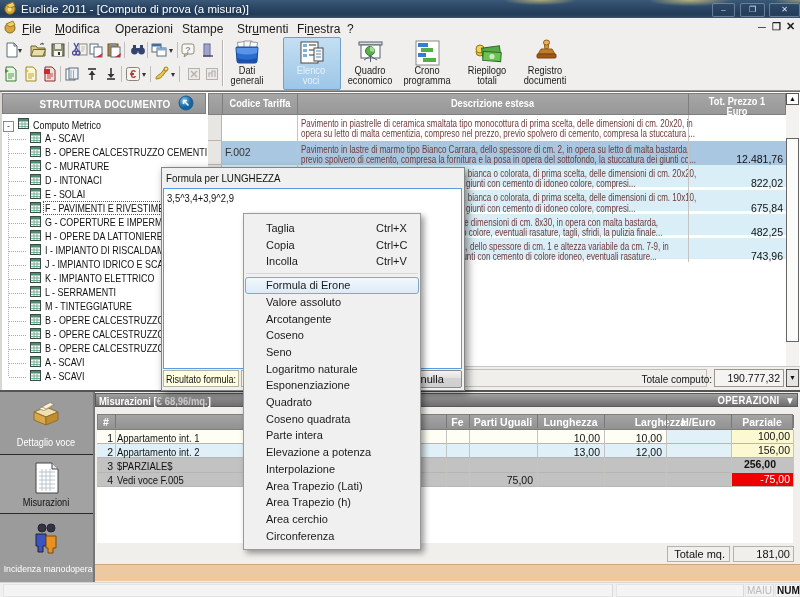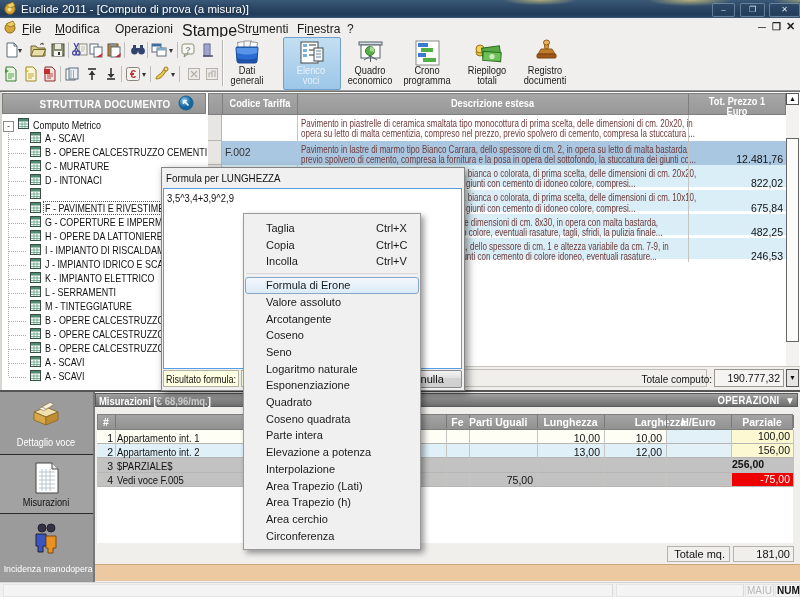--- a/index.html
+++ b/index.html
@@ -26,21 +26,21 @@
 <div class="a" style="left:740px;top:3px;width:23px;height:12px;background:rgba(40,65,95,.35);border:1px solid rgba(150,175,200,.55);border-radius:2px;color:#dce8f2;font-size:8px;line-height:11px;text-align:center;">❐</div>
 <div class="a" style="left:769px;top:3px;width:29px;height:12px;background:rgba(40,65,95,.35);border:1px solid rgba(150,175,200,.55);border-radius:2px;color:#dce8f2;font-size:8px;line-height:11px;text-align:center;">✕</div>
 <div class="a" style="left:0;top:18px;width:800px;height:19px;background:#f0efed;border-bottom:1px solid #e3e2e0;"></div>
 <svg class="a" style="left:3px;top:20px" width="15" height="15" viewBox="0 0 15 15">
       <circle cx="7" cy="8" r="5" fill="#d7a93c" stroke="#8a6a1d" stroke-width="1"></circle>
       <path d="M3 4 L10 1 L12 5 L7 7 Z" fill="#f0d060" stroke="#8a6a1d" stroke-width=".8"></path>
     </svg>
 <div class="a" style="left:22px;top:22px;height:14px;font-size:12px;color:#1a1a1a;"><u>F</u>ile</div>
 <div class="a" style="left:55px;top:22px;height:14px;font-size:12px;color:#1a1a1a;"><u>M</u>odifica</div>
 <div class="a" style="left:115px;top:22px;height:14px;font-size:12px;color:#1a1a1a;">Operazioni</div>
-<div class="a" style="left:182px;top:22px;height:14px;font-size:16px;color:#1a1a1a;">Stampe</div>
+<div class="a" style="left:182px;top:22px;height:14px;font-size:12px;color:#1a1a1a;">Stampe</div>
 <div class="a" style="left:237px;top:22px;height:14px;font-size:12px;color:#1a1a1a;">Str<u>u</u>menti</div>
 <div class="a" style="left:297px;top:22px;height:14px;font-size:12px;color:#1a1a1a;">Fi<u>n</u>estra</div>
 <div class="a" style="left:347px;top:22px;height:14px;font-size:12px;color:#1a1a1a;">?</div>
 <div class="a" style="left:758px;top:21px;width:12px;height:12px;font-size:11px;font-weight:bold;color:#222;">─</div>
 <div class="a" style="left:772px;top:21px;width:12px;height:12px;font-size:10px;font-weight:bold;color:#222;">❐</div>
 <div class="a" style="left:786px;top:20px;width:12px;height:12px;font-size:11px;font-weight:bold;color:#222;">✕</div>
 <div class="a" style="left:0;top:37px;width:800px;height:53px;background:#f0efed;"></div>
 <svg class="a" style="left:4px;top:42px" width="16" height="16" viewBox="0 0 16 16">
       <path d="M3 1h7l3 3v11H3z" fill="#fff" stroke="#5a6b7a" stroke-width="1"></path>
       <path d="M10 1v3h3" fill="none" stroke="#5a6b7a"></path>
@@ -266,20 +266,21 @@
       <path d="M9 11.5 l2.5 1 -1 -2z" fill="#2a6a50"></path>
     </svg>
 <div class="a" style="left:45px;top:174.0px;width:188px;height:13px;font-size:10.5px;color:#111;overflow:hidden;"><span class="sx85" style="display:inline-block;">D - INTONACI</span></div>
 <div class="a" style="left:9px;top:194.5px;width:17px;height:1px;background-image:linear-gradient(90deg,#aaa 1px,transparent 1px);background-size:2px 1px;"></div>
 <svg class="a" style="left:29px;top:187px" width="13" height="13" viewBox="0 0 13 13">
       <rect x="1.5" y="1.5" width="10" height="10" fill="#fdfdfb" stroke="#3a4a44"></rect>
       <rect x="2" y="2" width="9" height="2.5" fill="#4e8a70"></rect>
       <path d="M2 7h9M2 9.5h9M5 5v6M8 5v6" stroke="#6aa88c" stroke-width=".9"></path>
       <path d="M9 11.5 l2.5 1 -1 -2z" fill="#2a6a50"></path>
     </svg>
+<div class="a" style="left:45px;top:188.0px;width:188px;height:13px;font-size:10.5px;color:#111;overflow:hidden;"><span class="sx85" style="display:inline-block;">E - SOLAI</span></div>
 <div class="a" style="left:9px;top:208.5px;width:17px;height:1px;background-image:linear-gradient(90deg,#aaa 1px,transparent 1px);background-size:2px 1px;"></div>
 <svg class="a" style="left:29px;top:201px" width="13" height="13" viewBox="0 0 13 13">
       <rect x="1.5" y="1.5" width="10" height="10" fill="#fdfdfb" stroke="#3a4a44"></rect>
       <rect x="2" y="2" width="9" height="2.5" fill="#4e8a70"></rect>
       <path d="M2 7h9M2 9.5h9M5 5v6M8 5v6" stroke="#6aa88c" stroke-width=".9"></path>
       <path d="M9 11.5 l2.5 1 -1 -2z" fill="#2a6a50"></path>
     </svg>
 <div class="a" style="left:43px;top:201.0px;width:153px;height:14px;border:1px dotted #555;box-sizing:border-box;"></div>
 <div class="a" style="left:45px;top:202.0px;width:188px;height:13px;font-size:10.5px;color:#111;overflow:hidden;"><span class="sx85" style="display:inline-block;">F - PAVIMENTI E RIVESTIMENTI</span></div>
 <div class="a" style="left:9px;top:222.5px;width:17px;height:1px;background-image:linear-gradient(90deg,#aaa 1px,transparent 1px);background-size:2px 1px;"></div>
@@ -417,21 +418,21 @@
 <div class="a" style="left:208px;top:213.9px;width:14px;height:24.3px;background:#e8e6e2;border-right:1px solid #b9b6b2;border-bottom:1px solid #b9b6b2;box-sizing:border-box;"></div>
 <div class="a" style="left:225px;top:218.9px;width:70px;font-size:10.5px;color:#333;">F.005</div>
 <div class="a sx80" style="left:301px;top:217.7px;width:490px;font-size:10px;line-height:10.2px;color:#6e3a3a;">Zoccolino battiscopa in ceramica smaltata delle dimensioni di cm. 8x30, in opera con malta bastarda,<br>compresa la stuccatura con cemento di idoneo colore, eventuali rasature, tagli, sfridi, la pulizia finale...</div>
 <div class="a" style="left:688px;top:225.9px;width:95px;font-size:10.5px;color:#111;text-align:right;">482,25</div>
 <div class="a" style="left:297px;top:213.9px;width:1px;height:24.3px;background:#c6c4c0;"></div>
 <div class="a" style="left:688px;top:213.9px;width:1px;height:24.3px;background:#c6c4c0;"></div>
 <div class="a" style="left:208px;top:238.2px;width:578px;height:21.3px;background:#d9eef7;"></div>
 <div class="a" style="left:208px;top:238.2px;width:14px;height:24.3px;background:#e8e6e2;border-right:1px solid #b9b6b2;border-bottom:1px solid #b9b6b2;box-sizing:border-box;"></div>
 <div class="a" style="left:225px;top:243.2px;width:70px;font-size:10.5px;color:#333;">F.006</div>
 <div class="a sx80" style="left:301px;top:242.0px;width:490px;font-size:10px;line-height:10.2px;color:#6e3a3a;">Zoccolino battiscopa in marmo Bianco Carrara, dello spessore di cm. 1 e altezza variabile da cm. 7-9, in<br>opera su malta, compresa la stuccatura dei giunti con cemento di colore idoneo, eventuali rasature...</div>
-<div class="a" style="left:688px;top:250.2px;width:95px;font-size:10.5px;color:#111;text-align:right;">246,53</div>
+<div class="a" style="left:688px;top:250.2px;width:95px;font-size:10.5px;color:#111;text-align:right;">743,96</div>
 <div class="a" style="left:297px;top:238.2px;width:1px;height:24.3px;background:#c6c4c0;"></div>
 <div class="a" style="left:688px;top:238.2px;width:1px;height:24.3px;background:#c6c4c0;"></div>
 <div class="a" style="left:786px;top:93px;width:13px;height:275px;background:#f3f2f1;"></div>
 <div class="a" style="left:786px;top:93px;width:13px;height:12px;background:#fdfdfd;border:1px solid #555;box-sizing:border-box;text-align:center;font-size:7px;line-height:10px;color:#111;">▲</div>
 <div class="a" style="left:786px;top:138px;width:13px;height:204px;background:#fbfbfa;border:1px solid #666;box-sizing:border-box;"></div>
 <div class="a" style="left:207px;top:366px;width:593px;height:24px;background:#f0efec;border-top:1px solid #c9c6c2;"></div>
 <div class="a" style="left:210px;top:369px;width:497px;height:18px;border:1px solid #c2bfba;background:#f0efec;box-sizing:border-box;"></div>
 <div class="a" style="left:625px;top:372.5px;width:87px;font-size:10.5px;color:#111;text-align:right;transform:scaleX(.95);transform-origin:100% 0;white-space:nowrap;">Totale computo:</div>
 <div class="a" style="left:714px;top:369px;width:70px;height:18px;border:1px solid #9a978f;background:#f5f4f2;box-sizing:border-box;font-size:10.5px;color:#111;text-align:right;line-height:16px;padding-right:3px;">190.777,32</div>
 <div class="a" style="left:786px;top:369px;width:13px;height:18px;background:#e6e4e0;border:1px solid #555;box-sizing:border-box;text-align:center;font-size:7px;line-height:16px;color:#111;">▼</div>
@@ -463,21 +464,21 @@
 <div class="a" style="left:95px;top:392px;width:705px;height:190px;background:#f0efec;"></div>
 <div class="a" style="left:95px;top:393px;width:703px;height:14px;background:linear-gradient(#a0a0a0,#6e6e6e);border:1px solid #5a5a5a;box-sizing:border-box;"></div>
 <div class="a sx90" style="left:99px;top:395px;font-size:10.5px;font-weight:bold;color:#fff;">Misurazioni [<span style="color:#cfcfcf">€ 68,96/mq.</span>]</div>
 <div class="a" style="left:695px;top:395px;width:100px;font-size:10px;font-weight:bold;color:#fff;text-align:right;letter-spacing:.3px;transform:scaleX(.95);transform-origin:100% 0;white-space:nowrap;">OPERAZIONI &nbsp;▼</div>
 <div class="a" style="left:97px;top:414px;width:696px;height:15.5px;background:linear-gradient(#a4a4a4,#929292);border:1px solid #7e7e7e;box-sizing:border-box;"></div>
 <div class="a" style="left:97px;top:416px;width:18px;font-size:10.5px;font-weight:bold;color:#fff;text-align:center;">#</div>
 <div class="a" style="left:115px;top:415px;width:1px;height:13px;background:#787878;"></div>
 <div class="a" style="left:446px;top:415px;width:1px;height:13px;background:#787878;"></div>
 <div class="a" style="left:446px;top:416px;width:23px;font-size:10.5px;font-weight:bold;color:#fff;text-align:center;">Fe</div>
 <div class="a" style="left:469px;top:415px;width:1px;height:13px;background:#787878;"></div>
-<div class="a" style="left:469px;top:416px;width:68px;font-size:10.5px;font-weight:bold;color:#fff;text-align:left;">Parti Uguali</div>
+<div class="a" style="left:469px;top:416px;width:68px;font-size:10.5px;font-weight:bold;color:#fff;text-align:center;">Parti Uguali</div>
 <div class="a" style="left:537px;top:415px;width:1px;height:13px;background:#787878;"></div>
 <div class="a" style="left:537px;top:416px;width:67px;font-size:10.5px;font-weight:bold;color:#fff;text-align:center;">Lunghezza</div>
 <div class="a" style="left:604px;top:415px;width:1px;height:13px;background:#787878;"></div>
 <div class="a" style="left:604px;top:416px;width:62px;font-size:10.5px;font-weight:bold;color:#fff;text-align:right;margin-left:20px;">Larghezza</div>
 <div class="a" style="left:666px;top:415px;width:1px;height:13px;background:#787878;"></div>
 <div class="a" style="left:666px;top:416px;width:65px;font-size:10.5px;font-weight:bold;color:#fff;text-align:center;">H/Euro</div>
 <div class="a" style="left:731px;top:415px;width:1px;height:13px;background:#787878;"></div>
 <div class="a" style="left:731px;top:416px;width:62px;font-size:10.5px;font-weight:bold;color:#fff;text-align:center;">Parziale</div>
 <div class="a" style="left:793px;top:415px;width:1px;height:13px;background:#787878;"></div>
 <div class="a" style="left:97px;top:430.0px;width:696px;height:14.2px;background:#fffef4;border-bottom:1px solid #b8b6b2;box-sizing:border-box;"></div>
@@ -506,21 +507,21 @@
 <div class="a" style="left:446px;top:444.2px;width:1px;height:14.2px;background:#c6c4c0;"></div>
 <div class="a" style="left:469px;top:444.2px;width:1px;height:14.2px;background:#c6c4c0;"></div>
 <div class="a" style="left:537px;top:444.2px;width:1px;height:14.2px;background:#c6c4c0;"></div>
 <div class="a" style="left:604px;top:444.2px;width:1px;height:14.2px;background:#c6c4c0;"></div>
 <div class="a" style="left:666px;top:444.2px;width:1px;height:14.2px;background:#c6c4c0;"></div>
 <div class="a" style="left:731px;top:444.2px;width:1px;height:14.2px;background:#c6c4c0;"></div>
 <div class="a" style="left:793px;top:444.2px;width:1px;height:14.2px;background:#c6c4c0;"></div>
 <div class="a" style="left:97px;top:458.4px;width:696px;height:14.2px;background:#c2c2c2;border-bottom:1px solid #b8b6b2;box-sizing:border-box;"></div>
 <div class="a" style="left:97px;top:459.9px;width:16px;font-size:10.5px;color:#111;text-align:right;">3</div>
 <div class="a sx90" style="left:117px;top:459.9px;width:326px;font-size:10.5px;color:#111;">$PARZIALE$</div>
-<div class="a" style="left:732px;top:458.4px;width:61px;height:18px;background:#c2c2c2;font-size:10.5px;font-weight:bold;color:#111;line-height:13.2px;padding-right:17px;box-sizing:border-box;">256,00</div>
+<div class="a" style="left:732px;top:458.4px;width:61px;height:18px;background:#c2c2c2;font-size:10.5px;font-weight:bold;color:#111;text-align:right;line-height:13.2px;padding-right:17px;box-sizing:border-box;">256,00</div>
 <div class="a" style="left:115px;top:458.4px;width:1px;height:14.2px;background:#c6c4c0;"></div>
 <div class="a" style="left:446px;top:458.4px;width:1px;height:14.2px;background:#c6c4c0;"></div>
 <div class="a" style="left:469px;top:458.4px;width:1px;height:14.2px;background:#c6c4c0;"></div>
 <div class="a" style="left:537px;top:458.4px;width:1px;height:14.2px;background:#c6c4c0;"></div>
 <div class="a" style="left:604px;top:458.4px;width:1px;height:14.2px;background:#c6c4c0;"></div>
 <div class="a" style="left:666px;top:458.4px;width:1px;height:14.2px;background:#c6c4c0;"></div>
 <div class="a" style="left:731px;top:458.4px;width:1px;height:14.2px;background:#c6c4c0;"></div>
 <div class="a" style="left:793px;top:458.4px;width:1px;height:14.2px;background:#c6c4c0;"></div>
 <div class="a" style="left:97px;top:472.6px;width:696px;height:14.2px;background:#c2c2c2;border-bottom:1px solid #b8b6b2;box-sizing:border-box;"></div>
 <div class="a" style="left:97px;top:474.1px;width:16px;font-size:10.5px;color:#111;text-align:right;">4</div>

